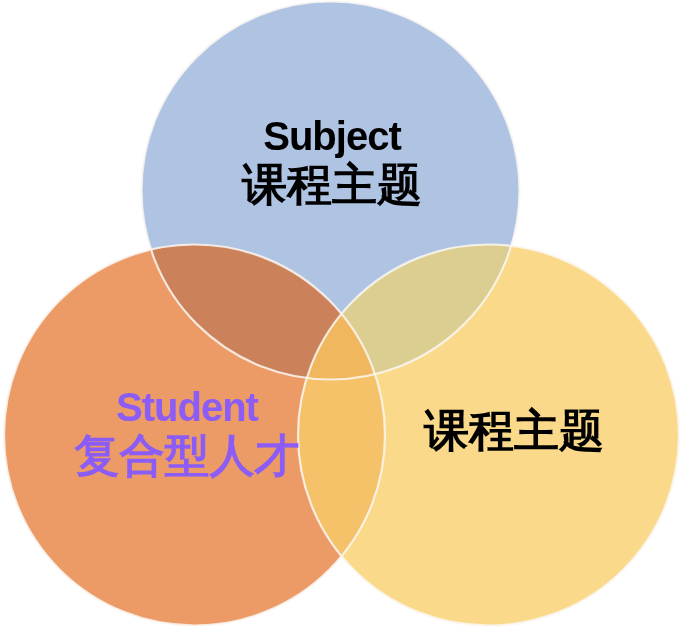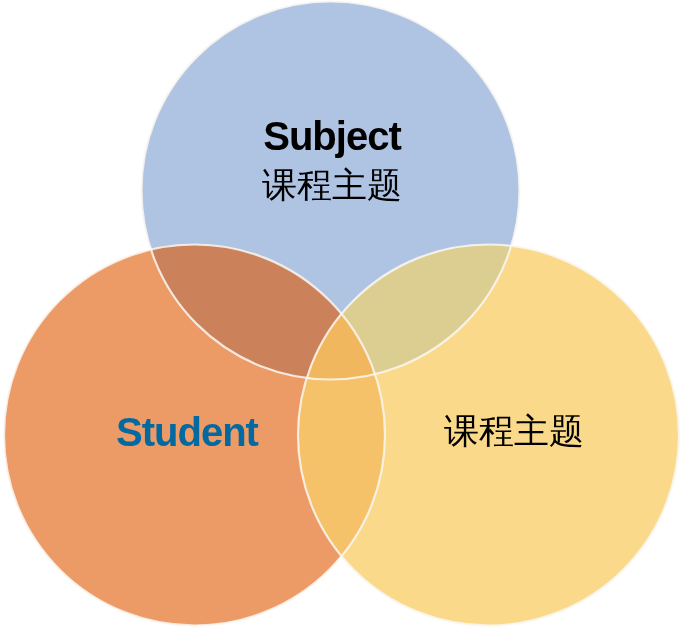--- a/index.html
+++ b/index.html
@@ -33,22 +33,22 @@
     pointer-events: none;
   }
   .venn-label .en {
     font-size: 40px;
     font-weight: 700;
     line-height: 48px;
     letter-spacing: -1px;
     font-family: "Liberation Sans", "DejaVu Sans", sans-serif;
   }
   .venn-label .zh {
-    font-size: 35px;
-    font-weight: 400;
+    font-size: 45px;
+    font-weight: 700;
     line-height: 50px;
     font-family: "Liberation Sans", "DejaVu Sans", sans-serif;
   }
   #label-subject { left: 332px; top: 161px; }
   #label-student { left: 187px; top: 432px; }
   #label-society { left: 514px; top: 431px; }
 </style>
 </head>
 <body style="background: rgb(255, 255, 255);">
 
@@ -78,21 +78,22 @@
       <circle cx="330.5" cy="190.5" r="189" fill="none" stroke="rgba(250,247,242,0.85)" stroke-width="2.2"></circle>
       <circle cx="194.5" cy="435" r="190.5" fill="none" stroke="rgba(250,247,242,0.85)" stroke-width="2.2"></circle>
       <circle cx="488.5" cy="435" r="190.5" fill="none" stroke="rgba(250,247,242,0.85)" stroke-width="2.2"></circle>
     </svg>
 
   <div class="venn-label" id="label-subject" style="color: rgb(0, 0, 0);">
     <div class="en">Subject</div>
     <div class="zh">课程主题</div>
   </div>
 
-  <div class="venn-label" id="label-student" style="color: #0369a1;">
+  <div class="venn-label" id="label-student" style="color: #8b5cf6;">
     <div class="en">Student</div>
+    <div class="zh">复合型人才</div>
   </div>
 
   <div class="venn-label" id="label-society" style="color: rgb(0, 0, 0);">
     <div class="zh">课程主题</div>
   </div>
 
 </div>
 
 </body></html>

